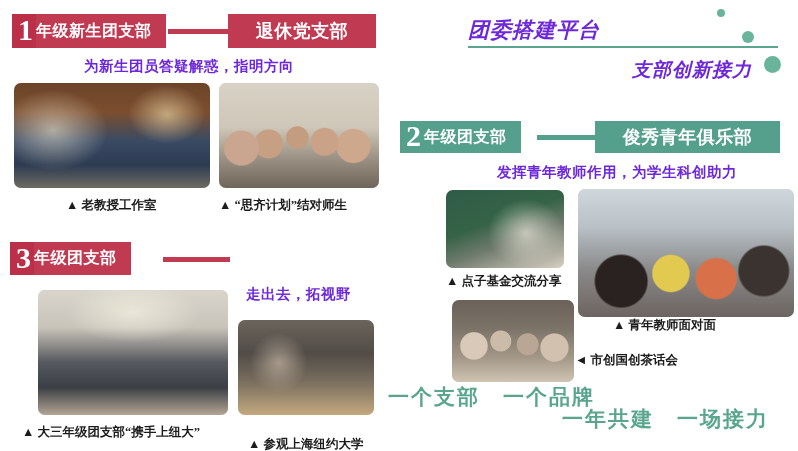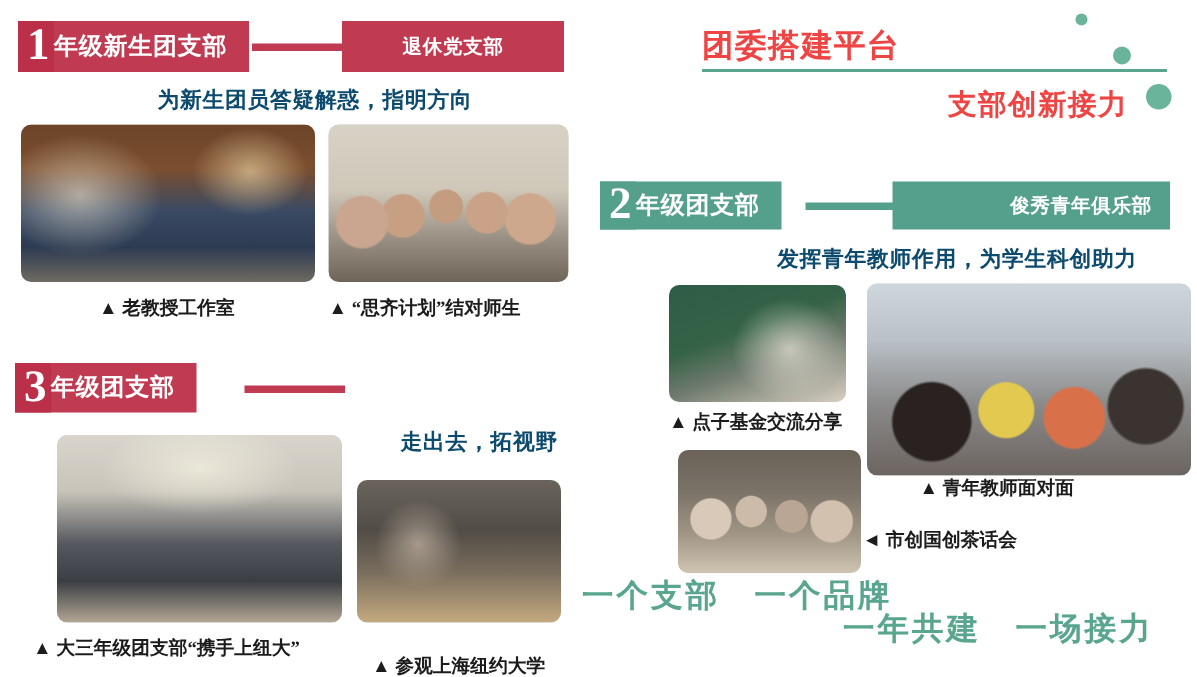--- a/index.html
+++ b/index.html
@@ -25,53 +25,53 @@
     font-weight:700;
     line-height:1;
     padding:0 3px 2px 6px;
     font-family:"Liberation Serif","DejaVu Serif",serif;
   }
   .badge .txt{
     font-size:16px;font-weight:700;letter-spacing:.5px;
     padding-right:14px;
   }
   .badge.plain{justify-content:center;}
-  .badge.plain .txt{padding:0 12px;font-size:13px;}
+  .badge.plain .txt{padding:0 12px;font-size:18px;}
 
   .bar-red{background:#c03a52;}
   .bar-teal{background:#55a08c;}
 
   .numchip{
     align-self:stretch;display:flex;align-items:center;
   }
   .numchip.red{background:#bb2f49;}
   .numchip.teal{background:#54a08b;}
 
   .connector{position:absolute;height:5px;}
   .connector.red{background:#c03a52;}
   .connector.teal{background:#55a08c;}
 
   
   .subtitle{
     position:absolute;
     font-size:14.5px;
     font-weight:700;
-    color:#0c4a6e;
+    color:#6d28d9;
     white-space:nowrap;
     letter-spacing:.5px;
-    margin-left:21px;
   }
 
   
   .headline{
     position:absolute;
-    color:#ef4444;
+    color:#6d28d9;
     font-weight:700;
     white-space:nowrap;
     letter-spacing:1px;
+    font-style:italic;
   }
   #title-main{font-size:21px;}
   #title-sub{font-size:19px;margin-left:12px;}
   .rule{
     position:absolute;
     height:2px;background:#5aa58e;
   }
 
   .dot{position:absolute;border-radius:50%;background:#6bb49c;}
 
@@ -177,21 +177,21 @@
 
   <div class="badge bar-teal" style="left:400px;top:121px;height:32px;">
     <span class="numchip teal">
       <span class="num">2</span>
     </span>
     <span class="txt">年级团支部</span>
   </div>
 
   <div class="connector teal" style="left:537px;top:135px;width:60px;"></div>
 
-  <div class="badge bar-teal plain" style="left:595px;top:121px;height:32px;width:185px;justify-content:flex-end;">
+  <div class="badge bar-teal plain" style="left:595px;top:121px;height:32px;width:185px;">
     <span class="txt">俊秀青年俱乐部</span>
   </div>
 
   <div class="subtitle" style="left:497px;top:163px;">发挥青年教师作用，为学生科创助力</div>
 
   <div class="photo" style="left:446px;top:190px;width:118px;height:78px;">
     <div class="inner pE"></div>
   </div>
   <div class="caption" style="left:446px;top:273px;">▲ 点子基金交流分享</div>
 

